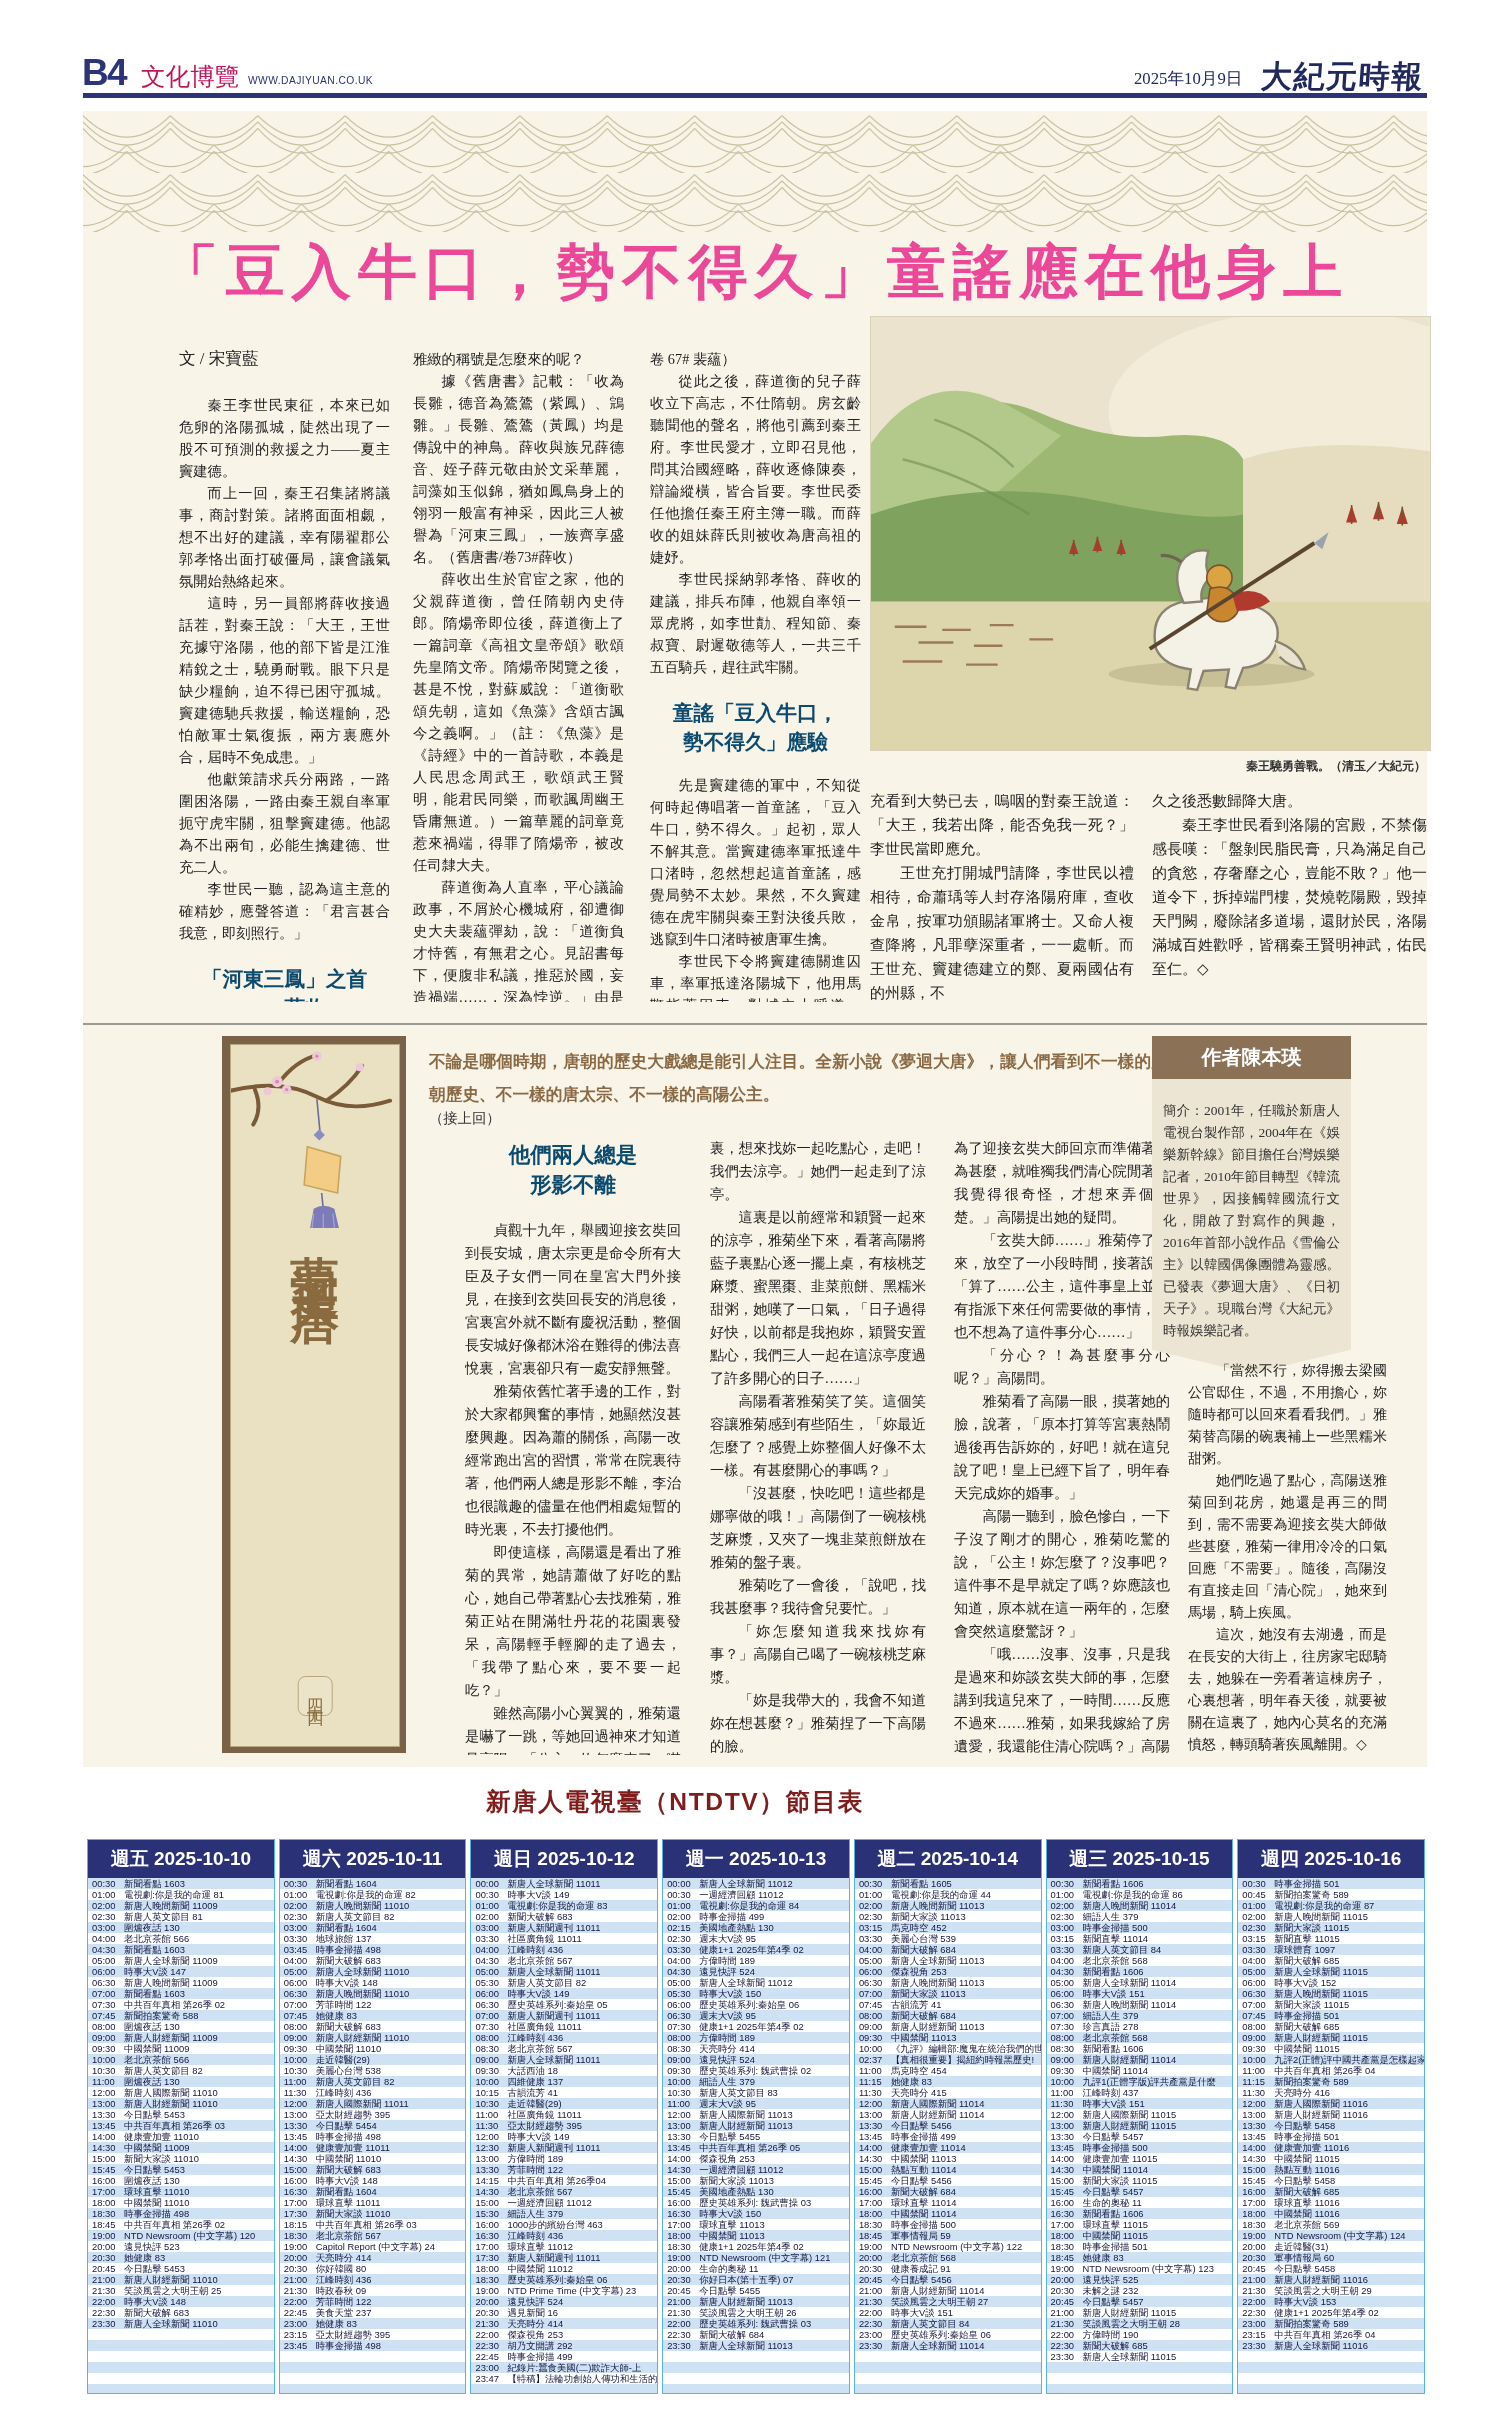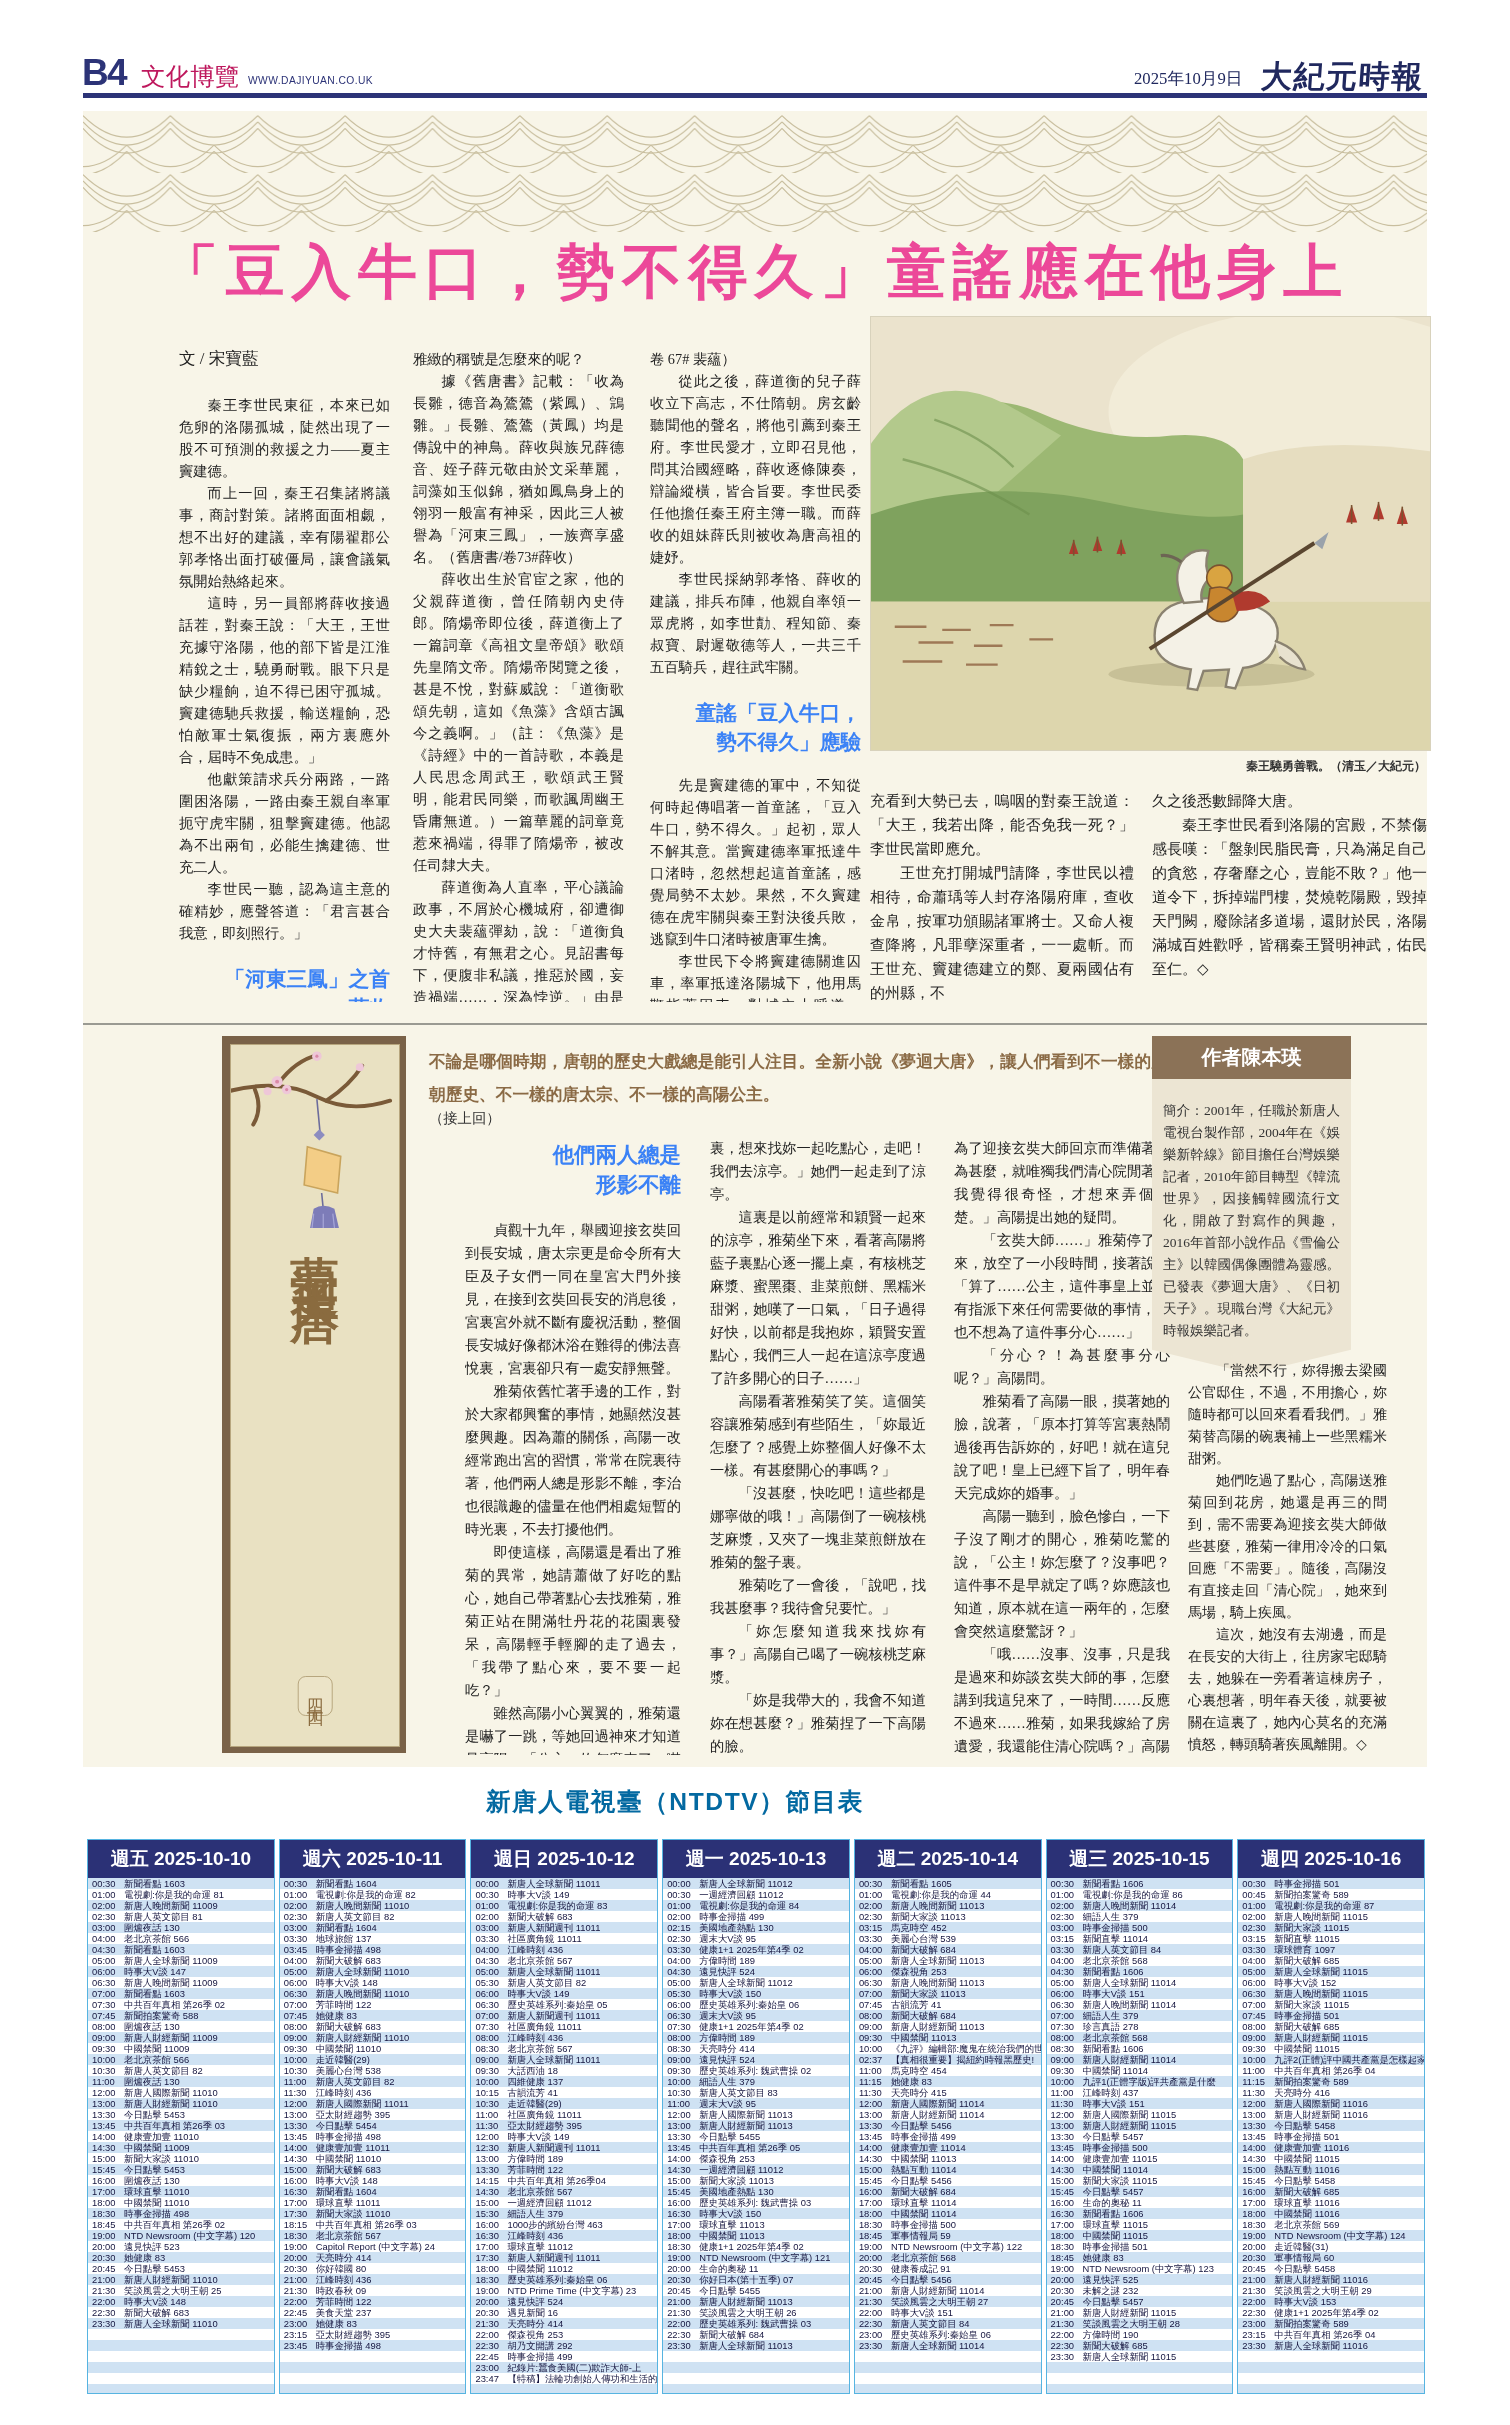--- a/index.html
+++ b/index.html
@@ -24,22 +24,22 @@
   
   .acol{font-size:14.3px;line-height:22px;text-align:justify;overflow:hidden;color:#222;}
   .a-col1{left:179px;top:348px;width:211px;height:654px;}
   .a-col2{left:413px;top:348px;width:211px;height:654px;}
   .a-col3{left:650px;top:348px;width:211px;height:654px;}
   .a-col5{left:870px;top:789px;width:264px;height:214px;font-size:15px;line-height:24px;}
   .a-col6{left:1152px;top:789px;width:275px;height:214px;font-size:15px;line-height:24px;}
   .blk.p{text-indent:2em;margin:0;}
   .blk.pc{text-indent:0;margin:0;}
   .blk.byline{font-weight:normal;font-size:16.7px;margin:0 0 24px 0;text-indent:0;}
-  .blk.h{font-weight:900;font-size:20.7px;line-height:29px;text-align:right;margin:20.7px 0 17.5px 0;
-    white-space:pre-line;text-indent:0;color:#3b82f6;}
+  .blk.h{font-weight:900;font-size:20.7px;line-height:29px;text-align:center;margin:20.7px 0 17.5px 0;
+    white-space:pre-line;text-indent:0;color:#0c4a6e;}
   
   .illus{left:870px;top:316px;width:561px;height:435px;border:0.8px solid #d8d2bc;box-sizing:border-box;}
   .caption{left:870px;top:758px;width:556px;text-align:right;font-size:12px;color:#333;font-family:"Liberation Sans",sans-serif;font-weight:bold;}
   .divider{left:83px;top:1023px;width:1344px;height:1.6px;background:#9a9a92;}
   
   .artbox{left:222px;top:1036px;width:184px;height:717px;background:#7a6248;padding:8px;box-sizing:border-box;}
   .artbox-inner{width:100%;height:100%;background:#e9e1c2;border:0.8px solid #b7a67e;position:relative;overflow:hidden;}
   .art-title{position:absolute;top:171px;left:50%;transform:translateX(-50%);
     writing-mode:vertical-rl;font-size:49px;font-weight:900;color:#8a6b3f;letter-spacing:12.7px;line-height:1;}
   .art-chap{position:absolute;left:50%;bottom:30px;transform:translateX(-50%);
@@ -53,21 +53,21 @@
   .n-colC{left:918px;top:1137px;width:216px;height:618px;}
   .n-colD{left:1152px;top:1360px;width:199px;height:397px;font-size:14px;line-height:22px;}
   .ncol .blk.h{font-size:21.4px;line-height:30px;margin:3.2px 0 19px 0;}
   
   .authorbox{left:1152px;top:1036px;width:199px;}
   .author-head{background:#8b7257;color:#fff;text-align:center;font-size:20px;font-weight:bold;
     padding:8px 0;font-family:"Liberation Sans",sans-serif;}
   .author-body{background:#ece5d3;padding:20.7px 11px 32px 11px;font-size:13.5px;line-height:22px;text-align:justify;color:#333;
     clip-path:polygon(0 0,100% 0,100% calc(100% - 24px),50% 100%,0 calc(100% - 24px));}
   
-  .sched-title{left:0;top:1785px;width:1350px;text-align:center;font-size:24.6px;font-weight:900;color:#0369a1;
+  .sched-title{left:0;top:1785px;width:1350px;text-align:center;font-size:24.6px;font-weight:900;color:#7f1d1d;
     font-family:"Liberation Sans",sans-serif;letter-spacing:1.6px;}
   .sched{left:87px;top:1839px;width:1338px;display:flex;gap:4px;font-family:"Liberation Sans",sans-serif;}
   .sday{flex:1 1 0;border:0.8px solid #56b4e1;background:#701a75;min-width:0;}
   .shead{background:#2b3176;color:#fff;font-size:19px;font-weight:bold;text-align:center;padding:6.4px 0 5.6px 0;white-space:nowrap;}
   .sbody{height:515px;background:repeating-linear-gradient(to bottom,#cfe2f3 0 11px,#ffffff 11px 22px);}
   .srow{display:flex;height:11px;line-height:11.3px;font-size:9.4px;color:#15153f;}
   .st{flex:none;width:32px;padding-left:4px;}
   .sp{flex:1;white-space:nowrap;overflow:hidden;padding-right:1.6px;}
 </style>
 </head>

